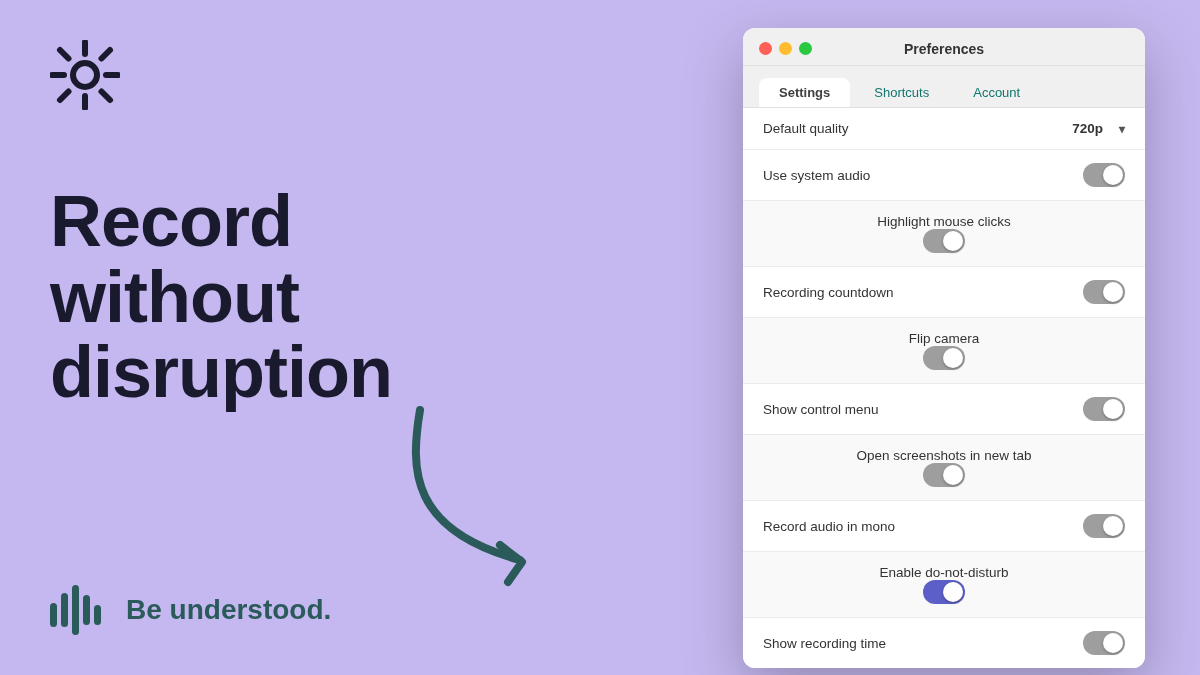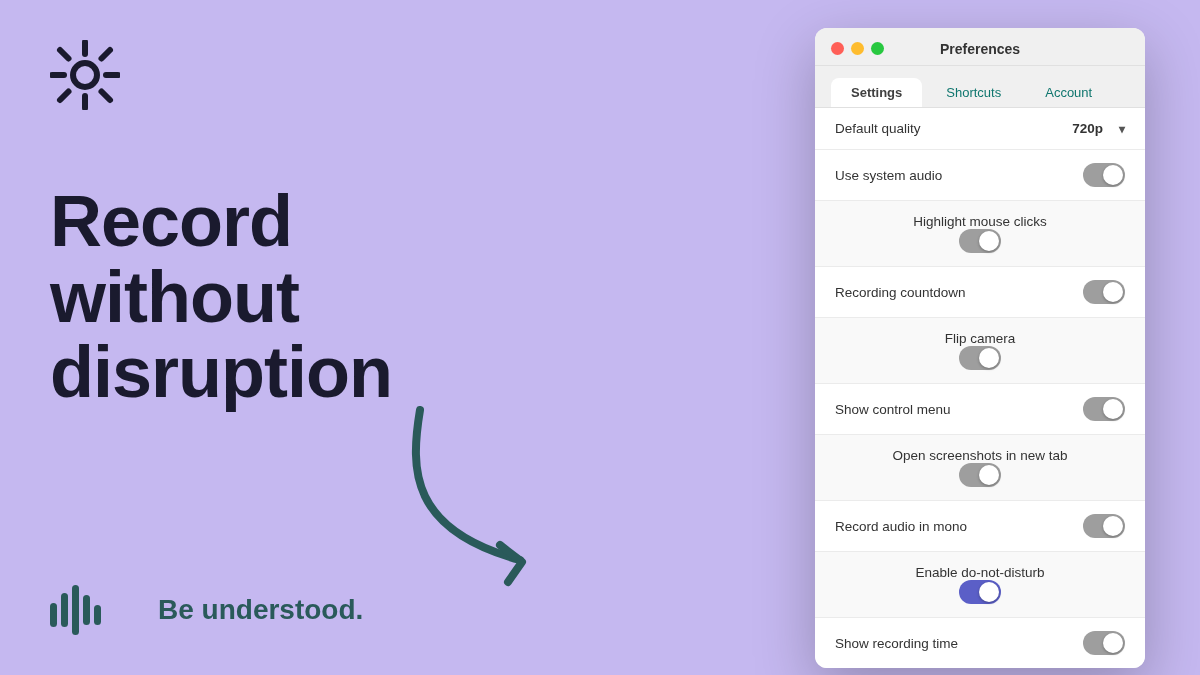--- a/index.html
+++ b/index.html
@@ -51,38 +51,37 @@
 
     .logo-waveform {
       width: 60px;
       height: 50px;
     }
 
     .tagline {
       font-size: 28px;
       font-weight: 600;
       color: #2a5a5a;
-      margin-left: 32px;
     }
 
     
     .arrow-svg {
       position: absolute;
       left: 390px;
       top: 390px;
       width: 200px;
       height: 200px;
     }
 
     
     .mac-window {
       position: absolute;
       right: 55px;
       top: 28px;
-      width: 330px;
+      width: 402px;
       background: #f5f5f5;
       border-radius: 12px;
       box-shadow: 0 20px 60px rgba(0,0,0,0.25);
       overflow: hidden;
     }
 
     .mac-titlebar {
       background: #f0f0f0;
       padding: 14px 16px 10px 16px;
       display: flex;

